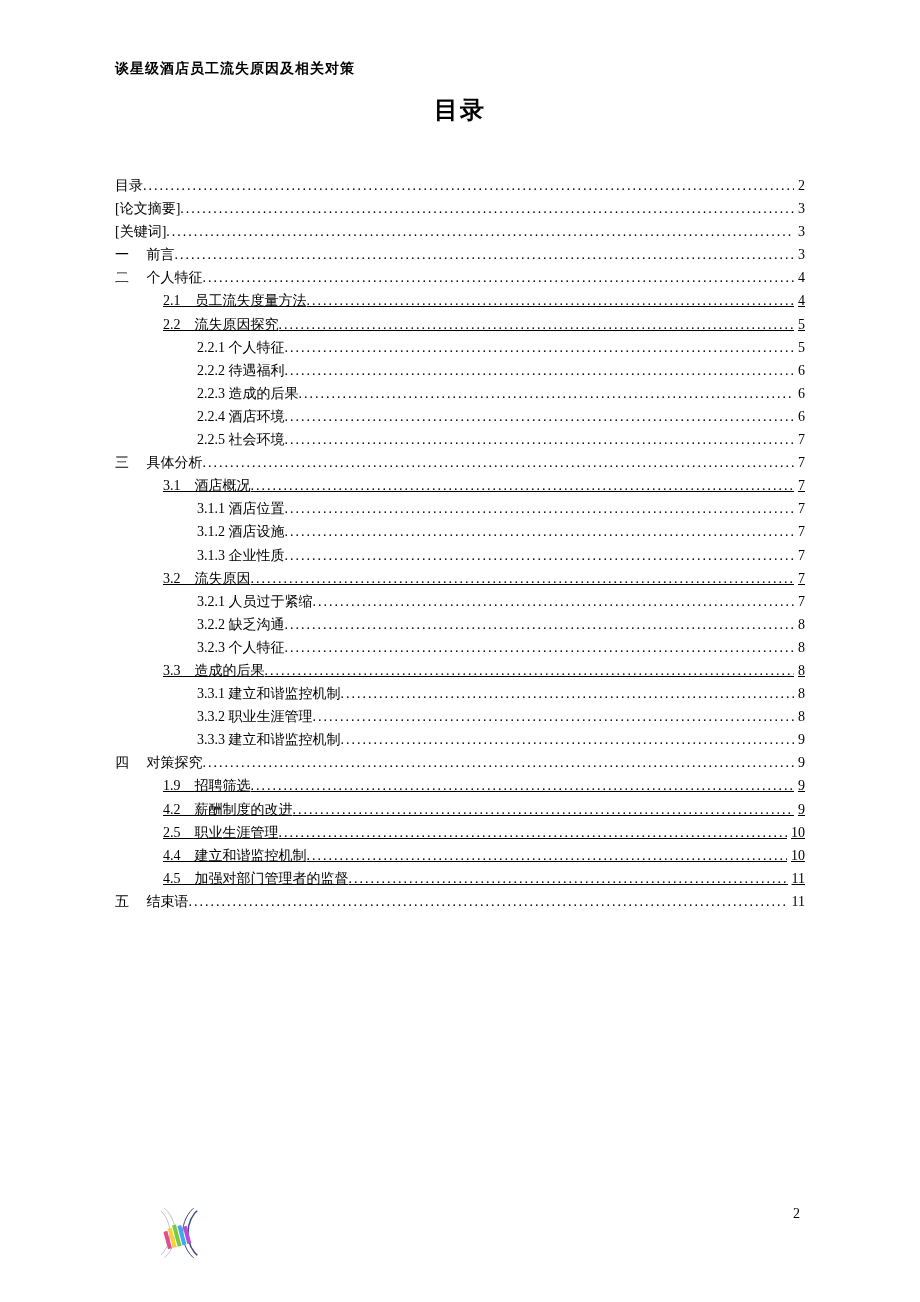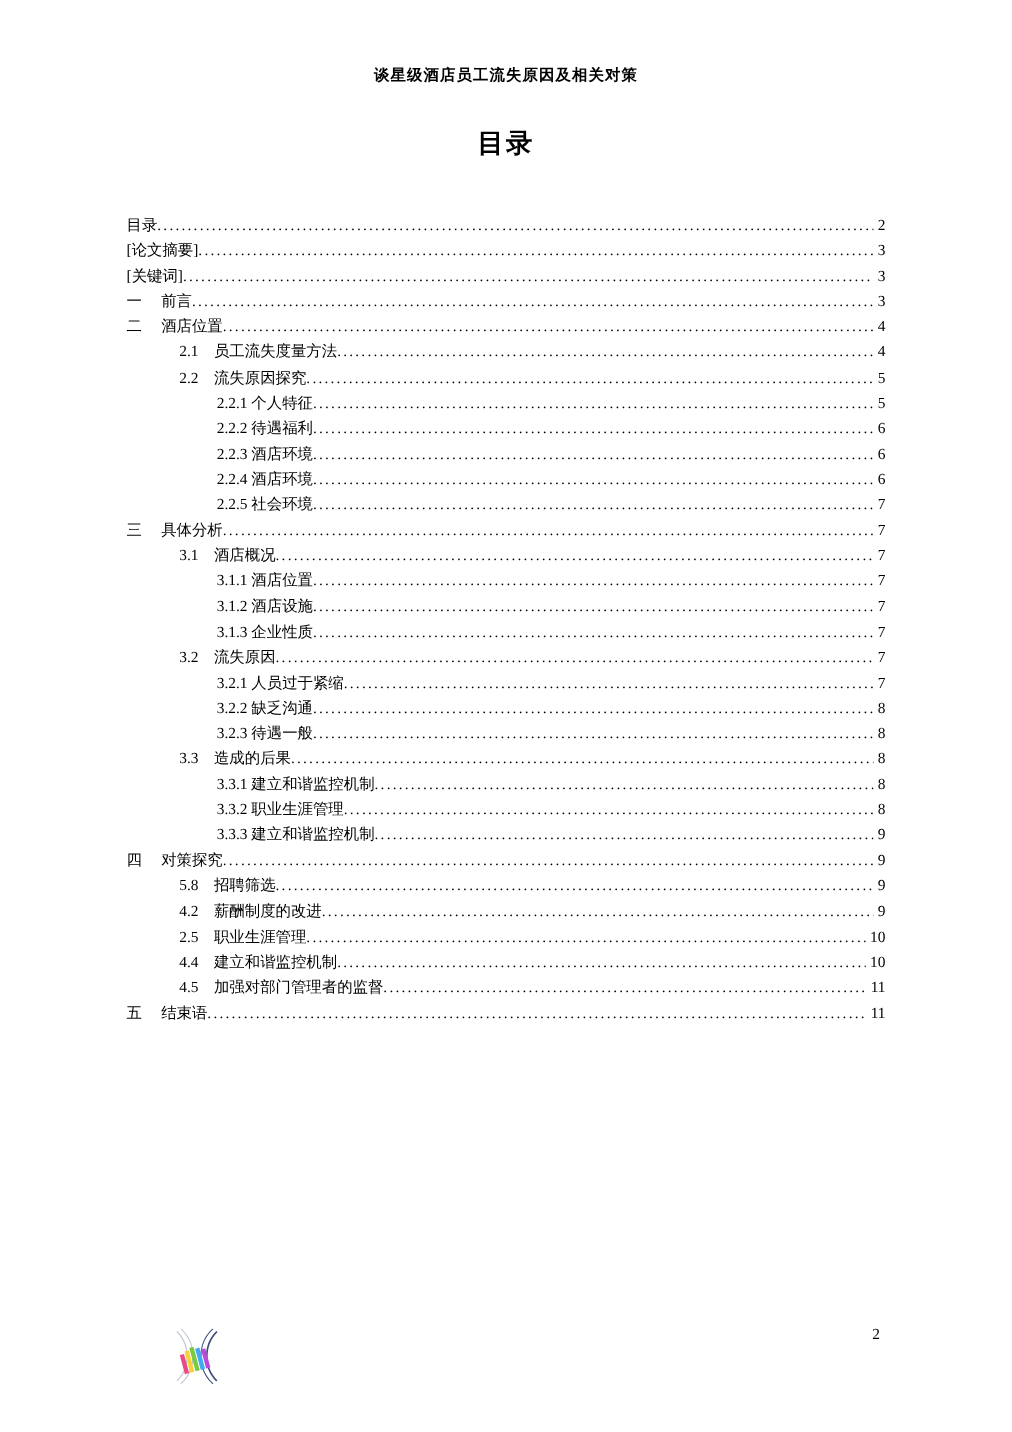--- a/index.html
+++ b/index.html
@@ -6,24 +6,23 @@
     body {
       width: 920px;
       height: 1302px;
       background: #ffffff;
       font-family: "SimSun", "宋体", serif;
       color: #000;
       position: relative;
       padding: 60px 115px 0 115px;
     }
     .header-title {
-      text-align: center;
       font-size: 14px;
       font-weight: bold;
-      margin-bottom: 36px;
+      margin-bottom: 16px;
       letter-spacing: 1px;
     }
     .toc-title {
       text-align: center;
       font-size: 24px;
       font-weight: bold;
       margin-bottom: 48px;
       letter-spacing: 2px;
     }
     .toc {
@@ -46,21 +45,21 @@
       color: #000;
     }
     .toc-dots::after {
       content: "........................................................................................................................";
     }
     .toc-page {
       flex-shrink: 0;
       padding-left: 4px;
     }
     .indent-0 { padding-left: 0; }
-    .indent-1 { padding-left: 48px; }
+    .indent-1 { padding-left: 48px; text-decoration: underline; }
     .indent-2 { padding-left: 82px; }
     .page-number {
       position: absolute;
       right: 120px;
       bottom: 80px;
       font-size: 14px;
       font-family: "Times New Roman", serif;
     }
     .logo {
       position: absolute;
@@ -90,21 +89,21 @@
       <span class="toc-label">[关键词]</span>
       <span class="toc-dots"></span>
       <span class="toc-page">3</span>
     </div>
     <div class="toc-row indent-0">
       <span class="toc-label">一　 前言</span>
       <span class="toc-dots"></span>
       <span class="toc-page">3</span>
     </div>
     <div class="toc-row indent-0">
-      <span class="toc-label">二　 酒店位置</span>
+      <span class="toc-label">二　 个人特征</span>
       <span class="toc-dots"></span>
       <span class="toc-page">4</span>
     </div>
     <div class="toc-row indent-1">
       <span class="toc-label">2.1　员工流失度量方法</span>
       <span class="toc-dots"></span>
       <span class="toc-page">4</span>
     </div>
     <div class="toc-row indent-1">
       <span class="toc-label">2.2　流失原因探究</span>
@@ -115,21 +114,21 @@
       <span class="toc-label">2.2.1 个人特征</span>
       <span class="toc-dots"></span>
       <span class="toc-page">5</span>
     </div>
     <div class="toc-row indent-2">
       <span class="toc-label">2.2.2 待遇福利</span>
       <span class="toc-dots"></span>
       <span class="toc-page">6</span>
     </div>
     <div class="toc-row indent-2">
-      <span class="toc-label">2.2.3 酒店环境</span>
+      <span class="toc-label">2.2.3 造成的后果</span>
       <span class="toc-dots"></span>
       <span class="toc-page">6</span>
     </div>
     <div class="toc-row indent-2">
       <span class="toc-label">2.2.4 酒店环境</span>
       <span class="toc-dots"></span>
       <span class="toc-page">6</span>
     </div>
     <div class="toc-row indent-2">
       <span class="toc-label">2.2.5 社会环境</span>
@@ -170,21 +169,21 @@
       <span class="toc-label">3.2.1 人员过于紧缩</span>
       <span class="toc-dots"></span>
       <span class="toc-page">7</span>
     </div>
     <div class="toc-row indent-2">
       <span class="toc-label">3.2.2 缺乏沟通</span>
       <span class="toc-dots"></span>
       <span class="toc-page">8</span>
     </div>
     <div class="toc-row indent-2">
-      <span class="toc-label">3.2.3 待遇一般</span>
+      <span class="toc-label">3.2.3 个人特征</span>
       <span class="toc-dots"></span>
       <span class="toc-page">8</span>
     </div>
     <div class="toc-row indent-1">
       <span class="toc-label">3.3　造成的后果</span>
       <span class="toc-dots"></span>
       <span class="toc-page">8</span>
     </div>
     <div class="toc-row indent-2">
       <span class="toc-label">3.3.1 建立和谐监控机制</span>
@@ -200,21 +199,21 @@
       <span class="toc-label">3.3.3 建立和谐监控机制</span>
       <span class="toc-dots"></span>
       <span class="toc-page">9</span>
     </div>
     <div class="toc-row indent-0">
       <span class="toc-label">四　 对策探究</span>
       <span class="toc-dots"></span>
       <span class="toc-page">9</span>
     </div>
     <div class="toc-row indent-1">
-      <span class="toc-label">5.8　招聘筛选</span>
+      <span class="toc-label">1.9　招聘筛选</span>
       <span class="toc-dots"></span>
       <span class="toc-page">9</span>
     </div>
     <div class="toc-row indent-1">
       <span class="toc-label">4.2　薪酬制度的改进</span>
       <span class="toc-dots"></span>
       <span class="toc-page">9</span>
     </div>
     <div class="toc-row indent-1">
       <span class="toc-label">2.5　职业生涯管理</span>

